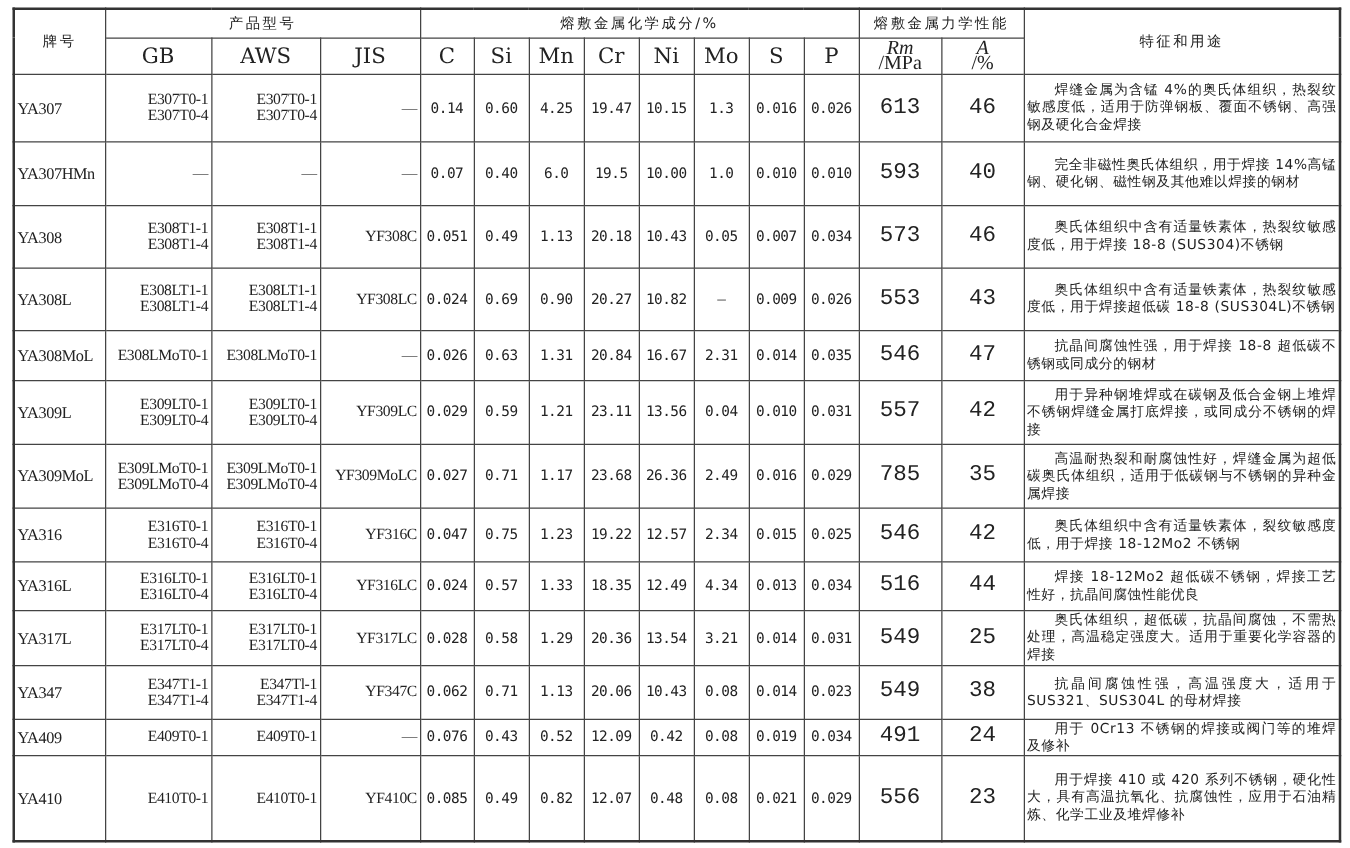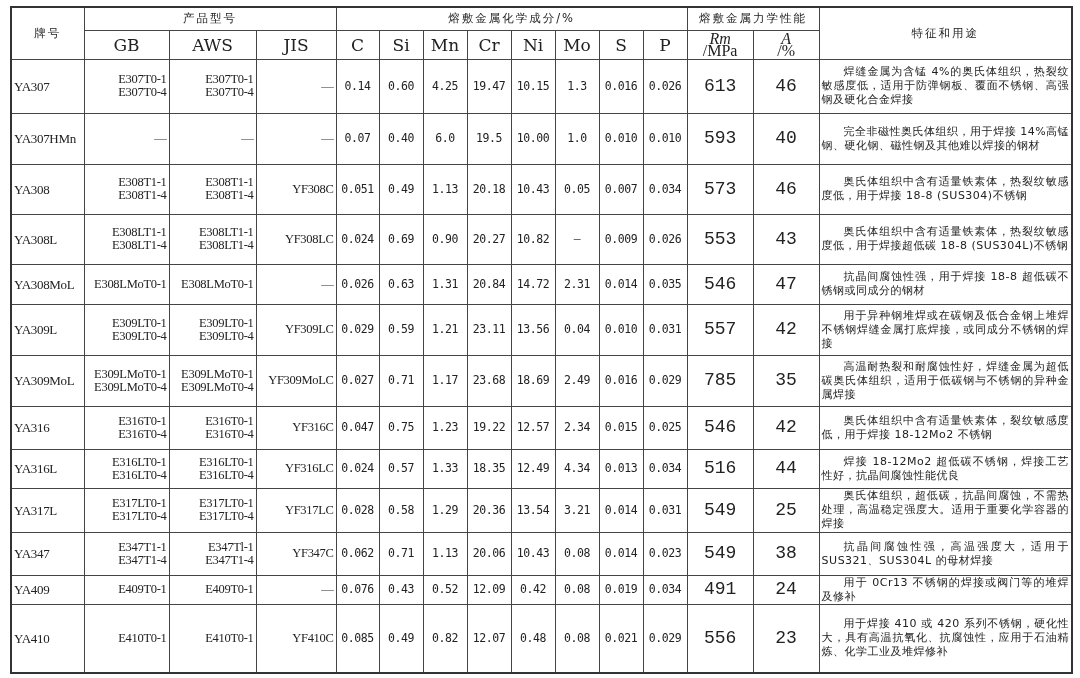--- a/index.html
+++ b/index.html
@@ -179,21 +179,21 @@
           <span class="line">E308LMoT0-1</span>
         </td>
     <td class="model">
           <span class="line">E308LMoT0-1</span>
         </td>
     <td class="model dash">—</td>
     <td class="num">0.026</td>
     <td class="num">0.63</td>
     <td class="num">1.31</td>
     <td class="num">20.84</td>
-    <td class="num">14.72</td>
+    <td class="num">16.67</td>
     <td class="num">2.31</td>
     <td class="num">0.014</td>
     <td class="num">0.035</td>
     <td class="mech">546</td>
     <td class="mech">47</td>
     <td class="desc">
           <span class="t">抗晶间腐蚀性强，用于焊接 18-8 超低碳不锈钢或同成分的钢材</span>
         </td>
   </tr>
       <tr style="height: 51px;">
@@ -229,21 +229,21 @@
         </td>
     <td class="model">
           <span class="line">E309LMoT0-1</span>
           <span class="line">E309LMoT0-4</span>
         </td>
     <td class="model">YF309MoLC</td>
     <td class="num">0.027</td>
     <td class="num">0.71</td>
     <td class="num">1.17</td>
     <td class="num">23.68</td>
-    <td class="num">18.69</td>
+    <td class="num">26.36</td>
     <td class="num">2.49</td>
     <td class="num">0.016</td>
     <td class="num">0.029</td>
     <td class="mech">785</td>
     <td class="mech">35</td>
     <td class="desc">
           <span class="t">高温耐热裂和耐腐蚀性好，焊缝金属为超低碳奥氏体组织，适用于低碳钢与不锈钢的异种金属焊接</span>
         </td>
   </tr>
       <tr style="height: 43px;">

